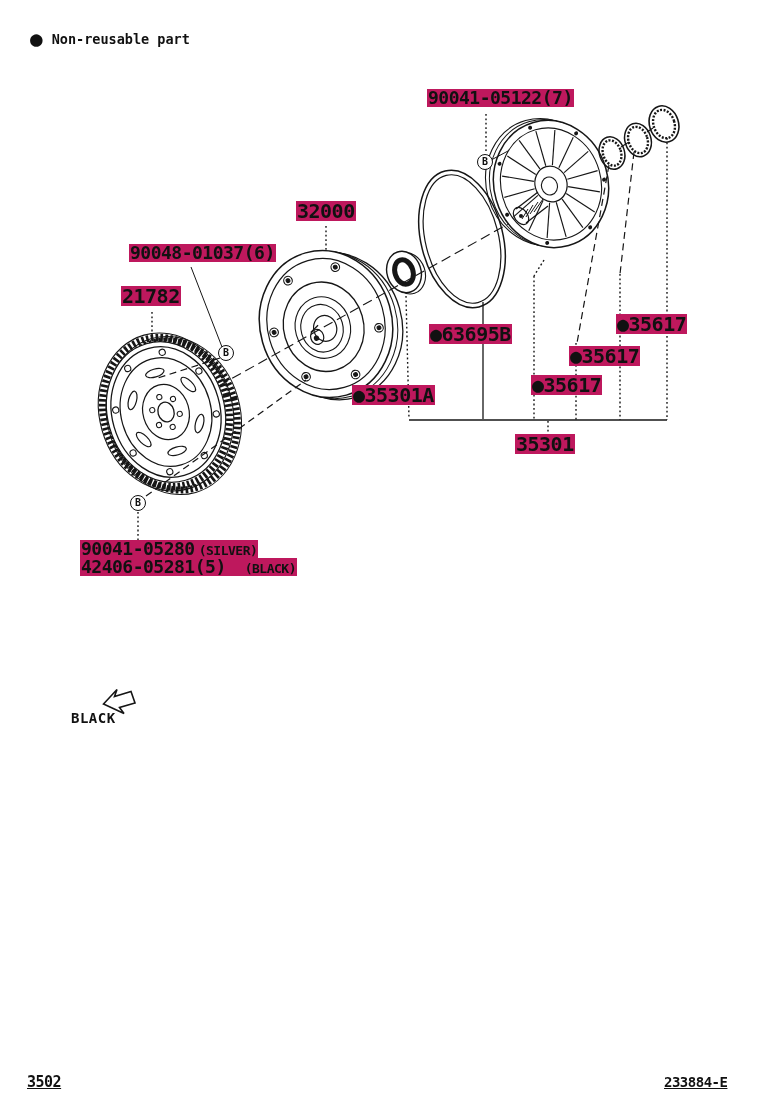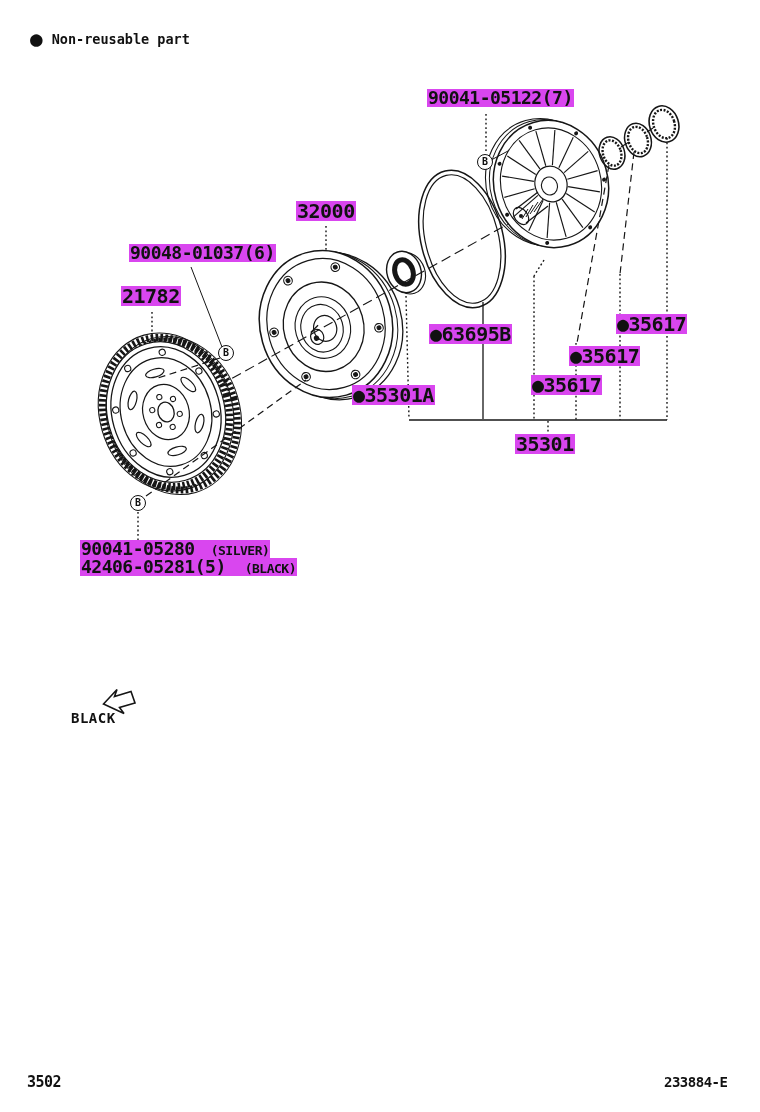--- a/index.html
+++ b/index.html
@@ -1,30 +1,30 @@
 <!DOCTYPE html>
 <html><head>
 <meta charset="utf-8">
 <style>
   html,body{margin:0;padding:0;background:#fff;}
   #stage{position:relative;width:760px;height:1112px;background:#ffffff;overflow:hidden;
          font-family:"DejaVu Sans Mono", monospace;color:#111;}
   #art{position:absolute;left:0;top:0;}
   .lbl{position:absolute;font:bold 20px "DejaVu Sans Mono", monospace;line-height:1;
-       color:#111;background:#d946ef;padding:0 1px;white-space:nowrap;letter-spacing:-0.5px;}
+       color:#111;background:#be185d;padding:0 1px;white-space:nowrap;letter-spacing:-0.5px;}
   .sz18{font-size:18px;}
-  .sub{font-size:13px;font-weight:bold;letter-spacing:-0.5px;margin-left:16px;}
+  .sub{font-size:13px;font-weight:bold;letter-spacing:-0.5px;margin-left:4px;}
   .legend{position:absolute;left:30px;top:31px;display:flex;align-items:center;gap:9px;
           font:bold 13.5px "DejaVu Sans Mono", monospace;}
   .legend .dot{font-size:21px;line-height:13px;}
   .bmark{position:absolute;width:14px;height:14px;border:1.5px solid #111;border-radius:50%;
          background:#fff;display:flex;align-items:center;justify-content:center;
          font:bold 10px "DejaVu Sans Mono", monospace;line-height:1;}
   .front{position:absolute;left:71px;top:710px;font:bold 14px "DejaVu Sans Mono", monospace;letter-spacing:0.5px;}
-  .foot{position:absolute;font:bold 14px "DejaVu Sans Mono", monospace;letter-spacing:-0.5px;}
+  .foot{position:absolute;font:bold 14px "DejaVu Sans Mono", monospace;letter-spacing:-0.5px;text-decoration:underline;}
   .foot.l{left:27px;top:1073px;font-size:15px;}
   .foot.r{left:664px;top:1074px;}
 </style>
 </head>
 <body>
 
 <div id="stage">
 
   <svg id="art" width="760" height="1112" viewBox="0 0 760 1112" fill="none" stroke="#161616" stroke-width="1.3" stroke-linecap="butt">
 

